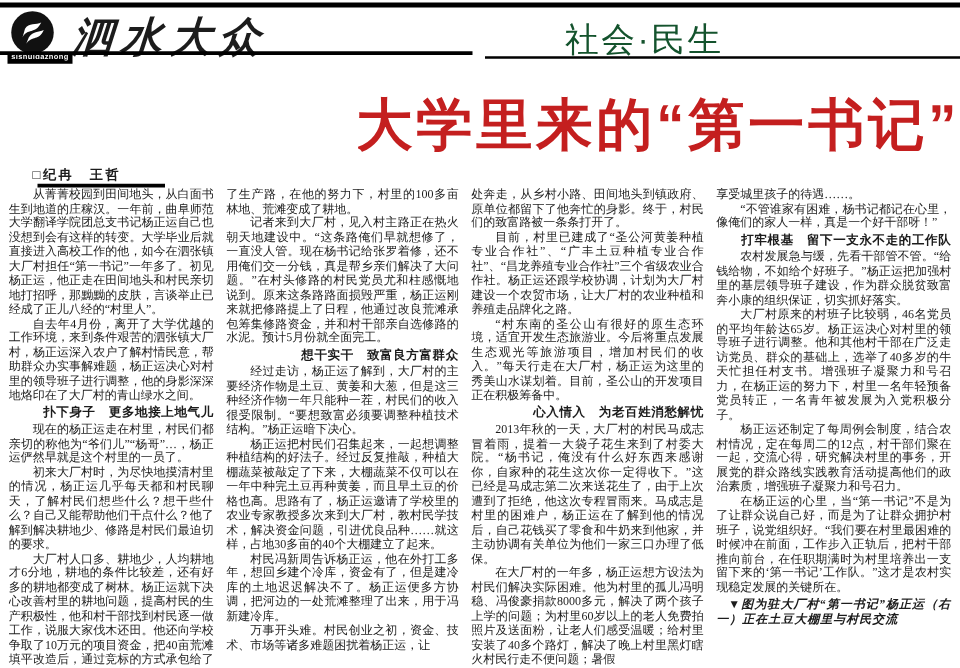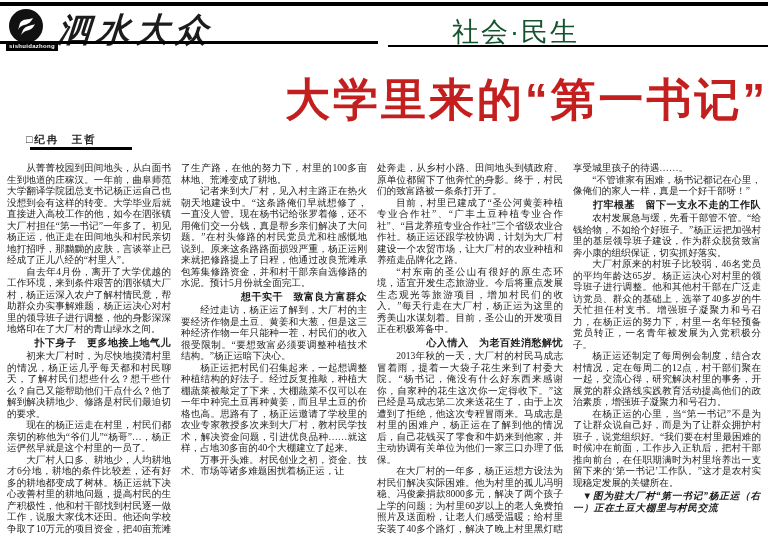--- a/index.html
+++ b/index.html
@@ -51,21 +51,21 @@
     font-weight:bold;font-size:10.5px;letter-spacing:2px;
   }
   .byline-rule{position:absolute;left:30px;top:147px;width:102px;height:3px;background:#000;}
   .body-cols{
     position:absolute;left:7px;top:150px;width:754px;height:384px;
     display:grid;grid-template-columns:164px 186px 186px 188px;column-gap:10px;
     overflow:hidden;
   }
   .col{
     font-size:9.6px;line-height:11.5px;
-    text-align:justify;overflow:hidden;margin-top:12px;
+    text-align:justify;overflow:hidden;
   }
   .col p{margin:0;}
   .col p.para{text-indent:2em;}
   .col p.cont{text-indent:0;}
   .col .subhead{
     font-family:"Liberation Sans","DejaVu Sans",sans-serif;
     font-weight:bold;text-align:right;text-indent:0;
     font-size:10px;margin:2px 0;letter-spacing:0.5px;
   }
   .col .caption{
@@ -97,30 +97,31 @@
 <div class="headline" id="headline" style="color: rgb(196, 31, 31);">大学里来的“第一书记”</div>
 
 <div class="byline">□纪冉　王哲</div>
 <div class="byline-rule"></div>
 
 <div class="body-cols">
   <div class="col">
       <p class="para">从菁菁校园到田间地头，从白面书生到地道的庄稼汉。一年前，曲阜师范大学翻译学院团总支书记杨正运自己也没想到会有这样的转变。大学毕业后就直接进入高校工作的他，如今在泗张镇大厂村担任“第一书记”一年多了。初见杨正运，他正走在田间地头和村民亲切地打招呼，那黝黝的皮肤，言谈举止已经成了正儿八经的“村里人”。</p>
       <p class="para">自去年4月份，离开了大学优越的工作环境，来到条件艰苦的泗张镇大厂村，杨正运深入农户了解村情民意，帮助群众办实事解难题，杨正运决心对村里的领导班子进行调整，他的身影深深地烙印在了大厂村的青山绿水之间。</p>
       <p class="subhead">扑下身子　更多地接上地气儿</p>
+      <p class="para">现在的杨正运走在村里，村民们都亲切的称他为“爷们儿”“杨哥”…，杨正运俨然早就是这个村里的一员了。</p>
       <p class="para">初来大厂村时，为尽快地摸清村里的情况，杨正运几乎每天都和村民聊天，了解村民们想些什么？想干些什么？自己又能帮助他们干点什么？他了解到解决耕地少、修路是村民们最迫切的要求。</p>
-      <p class="para">现在的杨正运走在村里，村民们都亲切的称他为“爷们儿”“杨哥”…，杨正运俨然早就是这个村里的一员了。</p>
       <p class="para">大厂村人口多、耕地少，人均耕地才6分地，耕地的条件比较差，还有好多的耕地都变成了树林。杨正运就下决心改善村里的耕地问题，提高村民的生产积极性，他和村干部找到村民逐一做工作，说服大家伐木还田。他还向学校争取了10万元的项目资金，把40亩荒滩填平改造后，通过竞标的方式承包给了村民。为了提高村民</p>
     </div>
   <div class="col">
       <p class="cont">了生产路，在他的努力下，村里的100多亩林地、荒滩变成了耕地。</p>
       <p class="para">记者来到大厂村，见入村主路正在热火朝天地建设中。“这条路俺们早就想修了，一直没人管。现在杨书记给张罗着修，还不用俺们交一分钱，真是帮乡亲们解决了大问题。”在村头修路的村民党员尤和柱感慨地说到。原来这条路路面损毁严重，杨正运刚来就把修路提上了日程，他通过改良荒滩承包筹集修路资金，并和村干部亲自选修路的水泥。预计5月份就全面完工。</p>
       <p class="subhead">想干实干　致富良方富群众</p>
       <p class="para">经过走访，杨正运了解到，大厂村的主要经济作物是土豆、黄姜和大葱，但是这三种经济作物一年只能种一茬，村民们的收入很受限制。“要想致富必须要调整种植技术结构。”杨正运暗下决心。</p>
       <p class="para">杨正运把村民们召集起来，一起想调整种植结构的好法子。经过反复推敲，种植大棚蔬菜被敲定了下来，大棚蔬菜不仅可以在一年中种完土豆再种黄姜，而且早土豆的价格也高。思路有了，杨正运邀请了学校里的农业专家教授多次来到大厂村，教村民学技术，解决资金问题，引进优良品种……就这样，占地30多亩的40个大棚建立了起来。</p>
+      <p class="para">村民冯新周告诉杨正运，他在外打工多年，想回乡建个冷库，资金有了，但是建冷库的土地迟迟解决不了。杨正运便多方协调，把河边的一处荒滩整理了出来，用于冯新建冷库。</p>
       <p class="para">万事开头难。村民创业之初，资金、技术、市场等诸多难题困扰着杨正运，让</p>
     </div>
   <div class="col">
       <p class="cont">处奔走，从乡村小路、田间地头到镇政府、原单位都留下了他奔忙的身影。终于，村民们的致富路被一条条打开了。</p>
       <p class="para">目前，村里已建成了“圣公河黄姜种植专业合作社”、“广丰土豆种植专业合作社”、“昌龙养殖专业合作社”三个省级农业合作社。杨正运还跟学校协调，计划为大厂村建设一个农贸市场，让大厂村的农业种植和养殖走品牌化之路。</p>
       <p class="para">“村东南的圣公山有很好的原生态环境，适宜开发生态旅游业。今后将重点发展生态观光等旅游项目，增加村民们的收入。”每天行走在大厂村，杨正运为这里的秀美山水谋划着。目前，圣公山的开发项目正在积极筹备中。</p>
       <p class="subhead">心入情入　为老百姓消愁解忧</p>
       <p class="para">2013年秋的一天，大厂村的村民马成志冒着雨，提着一大袋子花生来到了村委大院。“杨书记，俺没有什么好东西来感谢你，自家种的花生这次你一定得收下。”这已经是马成志第二次来送花生了，由于上次遭到了拒绝，他这次专程冒雨来。马成志是村里的困难户，杨正运在了解到他的情况后，自己花钱买了零食和牛奶来到他家，并主动协调有关单位为他们一家三口办理了低保。</p>
       <p class="para">在大厂村的一年多，杨正运想方设法为村民们解决实际困难。他为村里的孤儿冯明稳、冯俊豪捐款8000多元，解决了两个孩子上学的问题；为村里60岁以上的老人免费拍照片及送面粉，让老人们感受温暖；给村里安装了40多个路灯，解决了晚上村里黑灯瞎火村民行走不便问题；暑假</p>
     </div>

